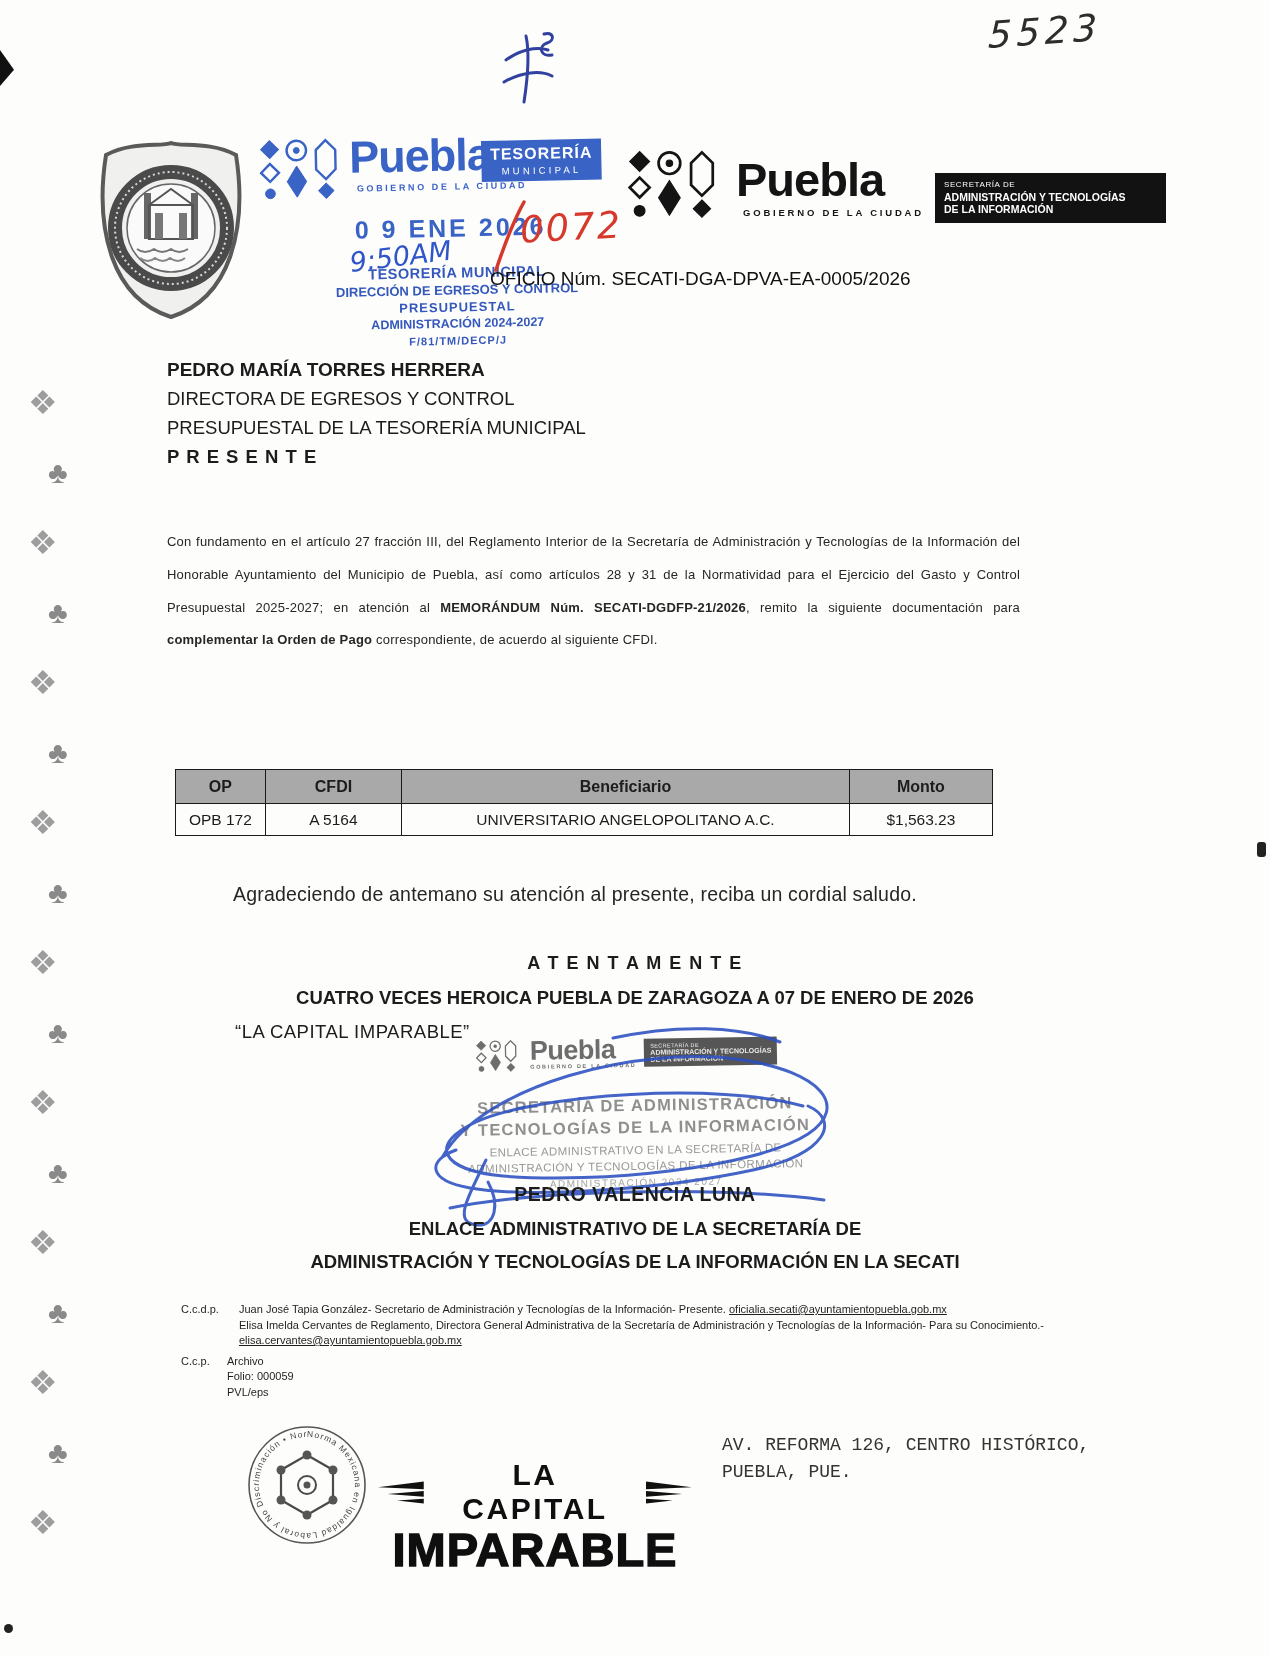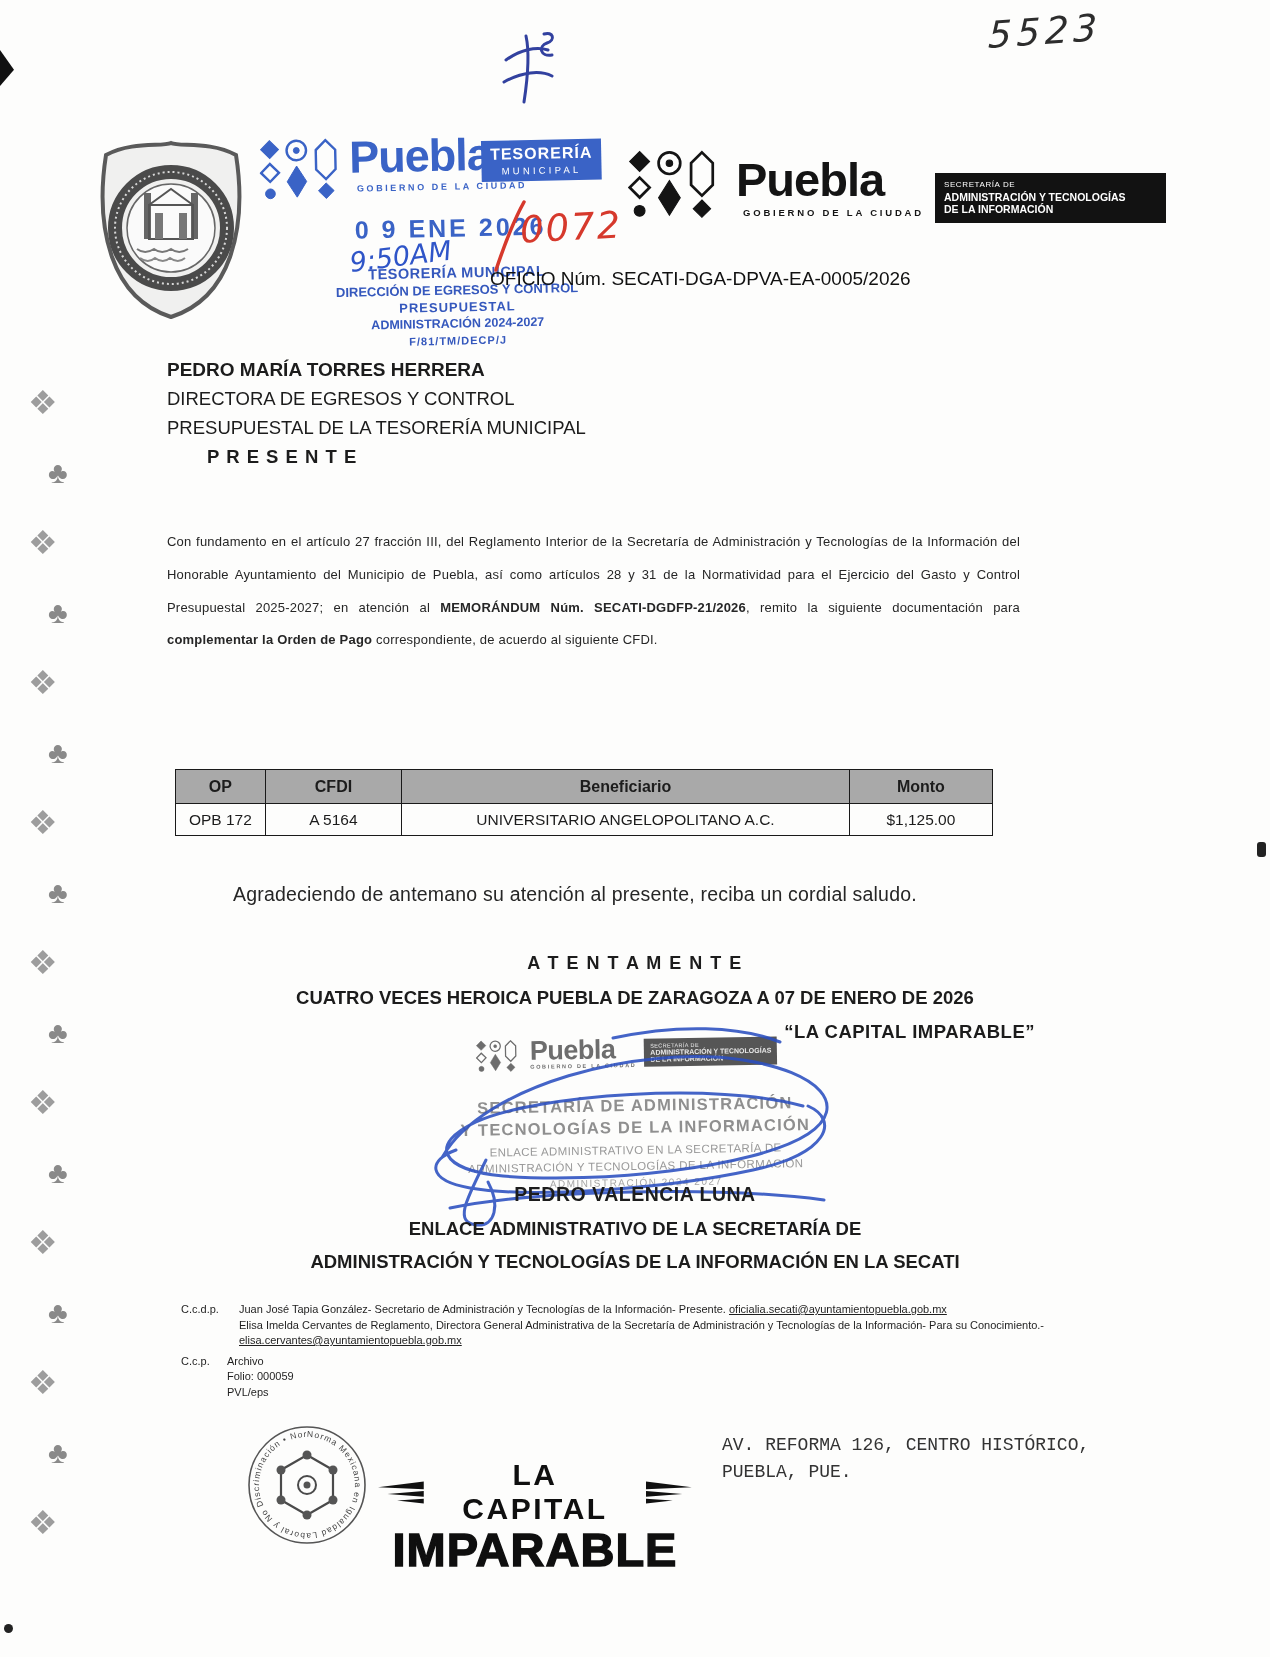--- a/index.html
+++ b/index.html
@@ -53,38 +53,38 @@
   .lb-box{position:absolute;left:307px;top:27px;width:213px;background:#121212;color:#fff;padding:7px 9px 8px;}
   .lb-box-l1{font-size:8px;letter-spacing:.6px;}
   .lb-box-l2{font-size:10.5px;font-weight:bold;margin-top:2px;}
   .lb-box-l3{font-size:10.5px;font-weight:bold;}
 
   #oficio{left:490px;top:268px;font-size:19px;font-weight:normal;color:#111;}
 
   
   #recipient{left:167px;top:355px;line-height:29px;font-size:18.5px;}
   .r-name{font-weight:bold;font-size:19px;}
-  .r-sal{font-weight:bold;letter-spacing:1px;margin-left:40px;}
+  .r-sal{font-weight:bold;letter-spacing:1px;}
 
   
   #body-par{left:167px;top:513px;width:853px;font-size:13px;line-height:32.8px;
             text-align:justify;color:#262626;letter-spacing:.2px;}
   #closing{left:167px;top:858px;width:853px;font-size:19.5px;line-height:33px;
            text-align:justify;text-indent:66px;color:#262626;letter-spacing:.2px;}
 
   
   #doc-table{position:absolute;left:175px;top:769px;width:818px;border-collapse:collapse;}
   #doc-table th{background:#a9a9a9;font-size:16px;font-weight:bold;height:31px;
                 border:1.8px solid #1a1a1a;text-align:center;}
   #doc-table td{font-size:15.5px;height:29px;border:1.8px solid #1a1a1a;text-align:center;}
 
   
   #atent{left:235px;top:953px;width:800px;text-align:center;font-weight:bold;font-size:18px;letter-spacing:1.5px;}
   #citydate{left:135px;top:987px;width:1000px;text-align:center;font-weight:bold;font-size:18.5px;}
-  #motto{left:235px;top:1021px;width:800px;text-align:right;font-weight:bold;font-size:18.5px;letter-spacing:.5px;}
+  #motto{left:235px;top:1021px;width:800px;text-align:left;font-weight:normal;font-size:18.5px;letter-spacing:.5px;}
 
   #stamp-gray{left:405px;top:1036px;width:460px;height:160px;transform:rotate(-1deg);}
   .sg-logo-row{position:absolute;left:72px;top:0;display:flex;align-items:flex-start;gap:8px;}
   .sg-word{font-size:27px;font-weight:bold;color:#6d6d6d;letter-spacing:-.5px;line-height:26px;}
   .sg-sub{font-size:5.5px;font-weight:bold;letter-spacing:1.7px;color:#6d6d6d;}
   .sg-box{background:#565656;color:#e9e9e9;padding:4px 6px;margin-top:3px;}
   .sg-box-l1{font-size:5.5px;letter-spacing:.4px;}
   .sg-box-l2,.sg-box-l3{font-size:7px;font-weight:bold;}
   .sg-line{position:absolute;width:100%;text-align:center;font-weight:bold;color:#8f8f8f;}
   .sg-l1{top:60px;font-size:16.5px;letter-spacing:1.2px;}
@@ -252,21 +252,21 @@
       <th style="width:136px;">CFDI</th>
       <th style="width:452px;">Beneficiario</th>
       <th style="width:142px;">Monto</th>
     </tr>
   </thead>
   <tbody>
     <tr>
       <td>OPB 172</td>
       <td>A 5164</td>
       <td>UNIVERSITARIO ANGELOPOLITANO A.C.</td>
-      <td>$1,125.00</td>
+      <td>$1,563.23</td>
     </tr>
   </tbody>
 </table>
 
 <p class="abs" id="closing">Agradeciendo de antemano su atención al presente, reciba un cordial saludo.</p>
 
 <div class="abs" id="atent">A T E N T A M E N T E</div>
 <div class="abs" id="citydate">CUATRO VECES HEROICA PUEBLA DE ZARAGOZA A 07 DE ENERO DE 2026</div>
 <div class="abs" id="motto">“LA CAPITAL IMPARABLE”</div>
 

